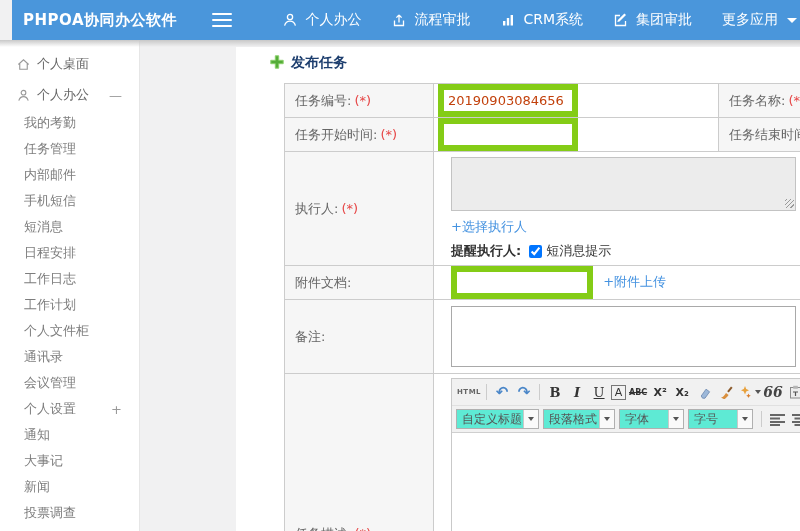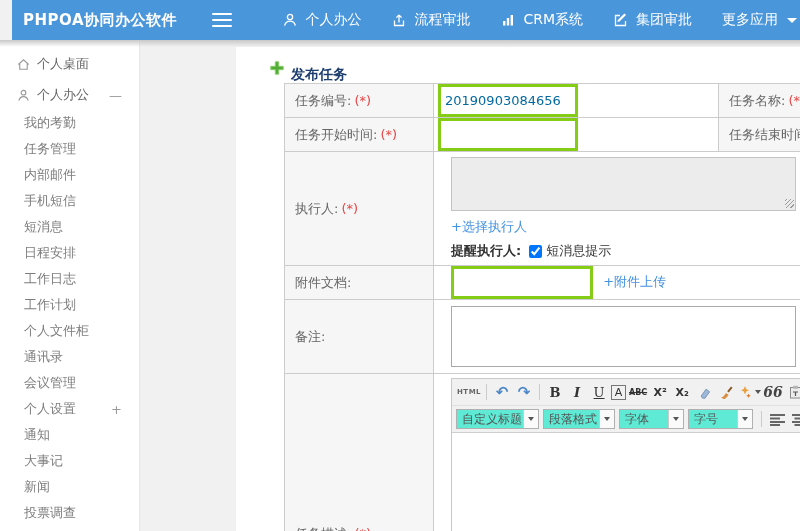--- a/index.html
+++ b/index.html
@@ -26,29 +26,29 @@
   .side-item.lvl0:first-child { height:32px; }
   .side-item.lvl1 { height:26px; padding-left:24px; color:#7d7d7d; font-size:13px; }
   .side-item .sicon { width:16px; height:16px; display:flex; align-items:center; justify-content:center; }
   .side-item .toggle { position:absolute; right:17px; top:50%; transform:translateY(-50%); color:#999; font-size:13px; }
 
   
   .main-bg { position:absolute; left:141px; top:40px; right:0; bottom:0; background:#f1f1f2; z-index:1; }
   .card { position:absolute; left:236px; top:47px; right:0; bottom:0; background:#fff; z-index:2; overflow:hidden; }
 
   .page-title { position:absolute; left:34px; top:7px; display:flex; align-items:center; gap:7px; }
-  .page-title .txt { font-size:14px; font-weight:bold; color:#1d3e6e;margin-top:12px; }
+  .page-title .txt { font-size:14px; font-weight:bold; color:#1d3e6e; }
 
   
   .form-wrap { position:absolute; left:48px; top:36px; }
   table.form { border-collapse:collapse; table-layout:fixed; width:724px; }
   table.form td { border:1px solid #cccccc; font-size:13px; color:#666; vertical-align:middle; }
   td.lbl { background:#f6f6f6; padding-left:10px; }
   .req { color:#e64545; margin-left:3px; }
-  .txt-input { height:33px; border:3px solid #84cc16; font-size:13px; color:#0369a1; padding:1px 4px; margin-left:4px; vertical-align:middle; font-family:inherit; }
+  .txt-input { height:33px; border:6px solid #84cc16; font-size:13px; color:#c2410c; padding:1px 4px; margin-left:4px; vertical-align:middle; font-family:inherit; }
   .w140 { width:140px; }
   .indent { margin-left:17px; }
   .cell-pad { padding:5px 0; }
   .ta-wrap { position:relative; display:inline-block; margin-left:17px; }
   textarea.ta { display:block; border:1px solid #b5b5b5; font-family:inherit; font-size:13px; resize:none; }
   textarea.exec { width:345px; height:54px; background:#ececec; border-color:#c3c3c3; }
   textarea.remark { width:345px; height:61px; background:#fff; border-color:#a9a9a9; }
   .resize-handle { position:absolute; right:2px; bottom:3px; width:9px; height:9px;
      background:repeating-linear-gradient(-45deg, transparent 0 2px, #9a9a9a 2px 3px); }
   a.blue-link { color:#4492e0; text-decoration:none; font-size:13px; }

